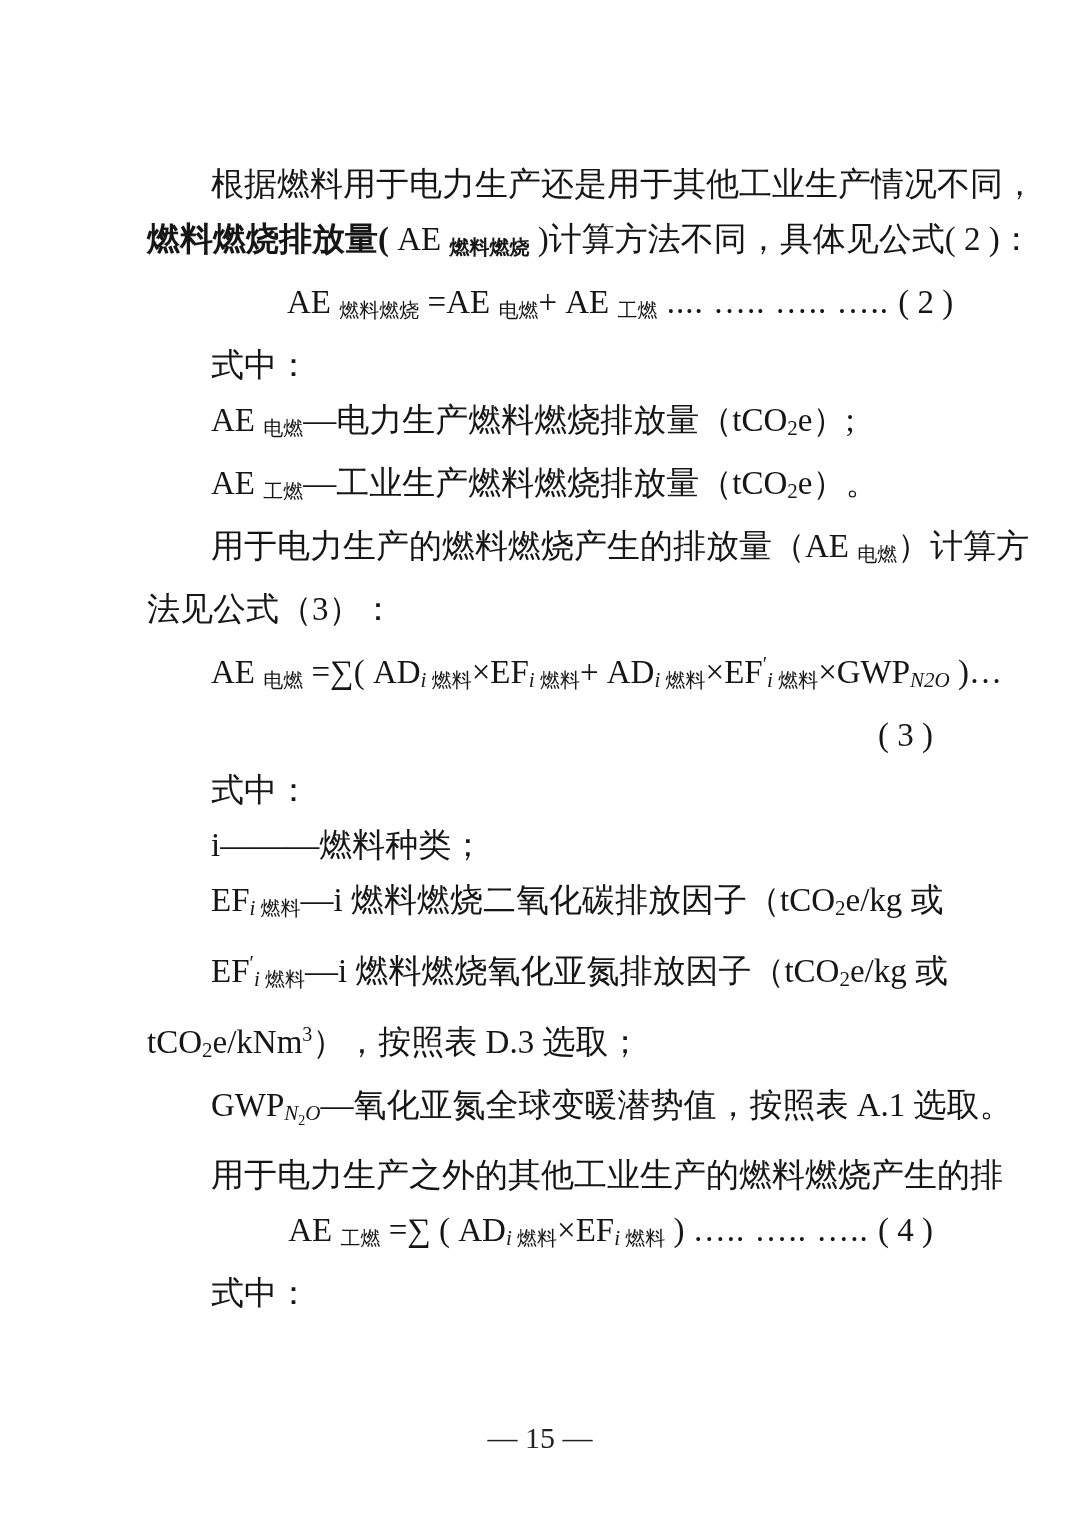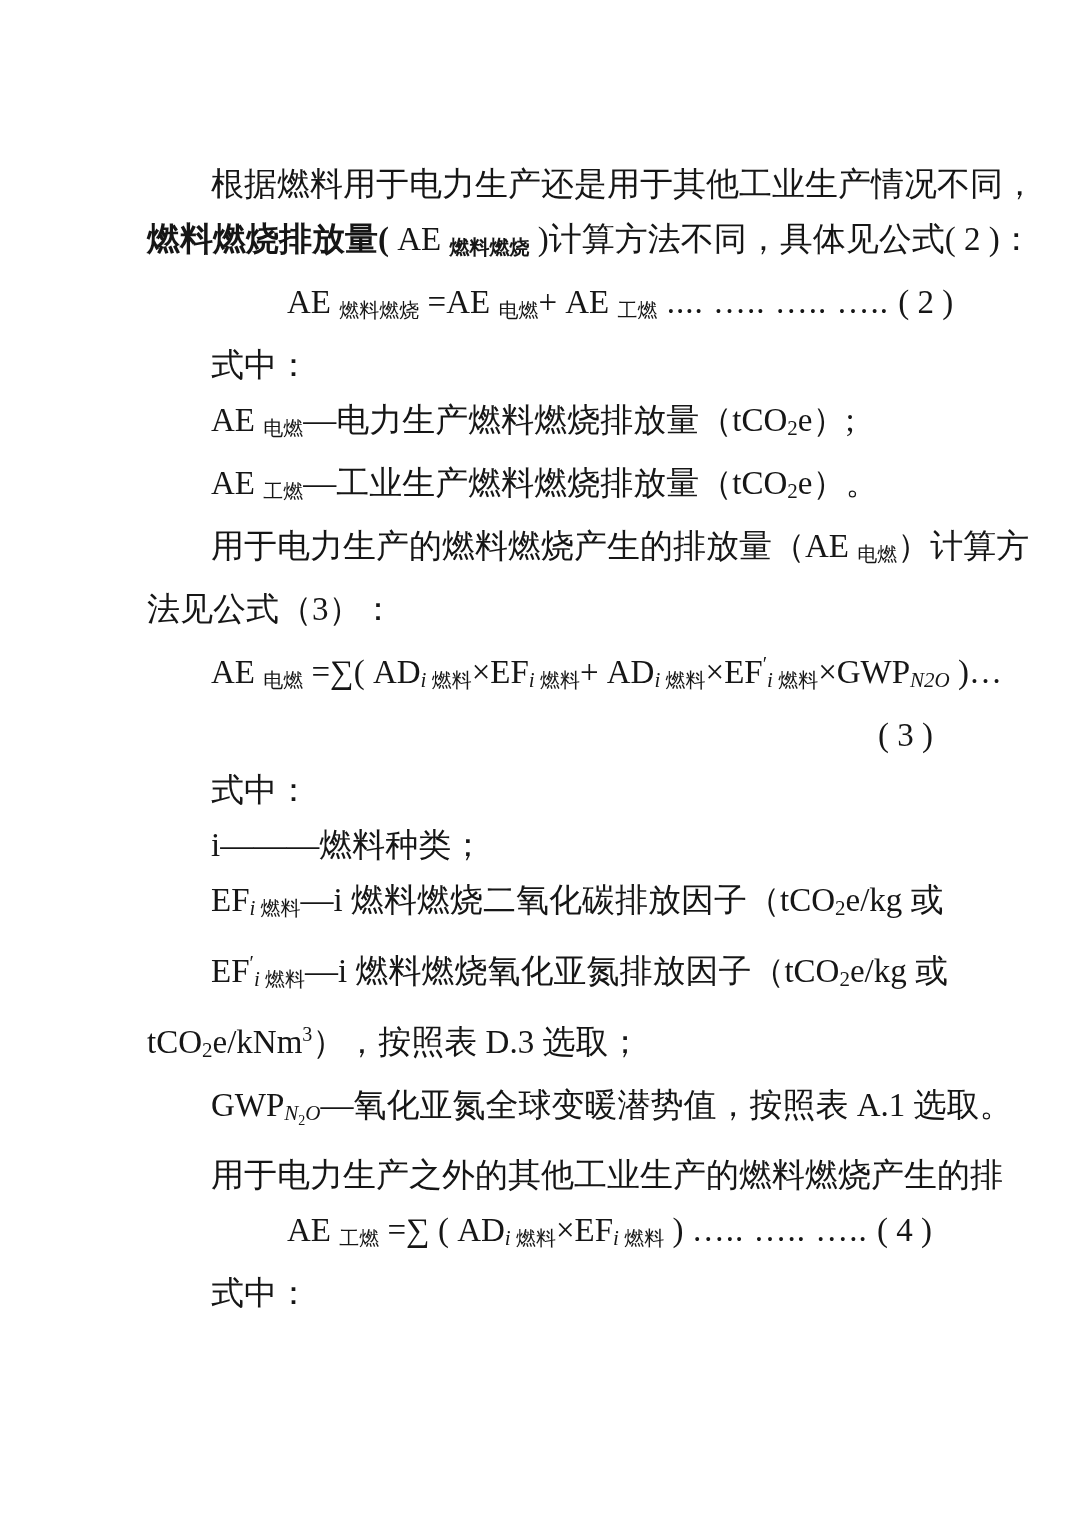--- a/index.html
+++ b/index.html
@@ -15,21 +15,21 @@
     overflow: hidden;
     margin: 0 auto;
     border-radius: 17px;
   }
   .line {
     font-size: 33px;
     line-height: 55px;
     white-space: nowrap;
   }
   .line.indent { padding-left: 64px; }
-  .line.align-center { text-align: left; padding-left: 140px; }
+  .line.align-center { text-align: right; padding-left: 140px; }
   .line.align-right { text-align: right; }
   .seg-r { }
   .seg-b { font-weight: 700; font-family: Liberation Serif, serif; }
   .seg-v { font-family: "Liberation Serif", serif; }
   .seg-vs { font-style: italic; font-size: 21px; vertical-align: -4px; }
   .seg-s  { font-size: 20px; vertical-align: -4px; }
   .seg-sb { font-size: 20px; vertical-align: -4px; font-weight: 700; font-family: "Liberation Sans", sans-serif; }
   .seg-sup { font-size: 20px; vertical-align: 12px; }
   .seg-sd { font-size: 21px; vertical-align: -4px; }
   .seg-ss { font-size: 14px; vertical-align: -9px; }
@@ -63,13 +63,16 @@
       <div class="line indent"><span class="seg-r">式中：</span></div>
       <div class="line indent"><span class="seg-v">i</span><span class="seg-r">———燃料种类；</span></div>
       <div class="line indent"><span class="seg-v">EF</span><span class="seg-vs">i </span><span class="seg-s">燃料</span><span class="seg-r">—</span><span class="seg-v">i</span><span class="seg-r"> 燃料燃烧二氧化碳排放因子（tCO</span><span class="seg-sd">2</span><span class="seg-r">e/kg 或</span></div>
       <div class="line indent"><span class="seg-v">EF</span><span class="seg-sup">′</span><span class="seg-vs">i </span><span class="seg-s">燃料</span><span class="seg-r">—</span><span class="seg-v">i</span><span class="seg-r"> 燃料燃烧氧化亚氮排放因子（tCO</span><span class="seg-sd">2</span><span class="seg-r">e/kg 或</span></div>
       <div class="line"><span class="seg-r">tCO</span><span class="seg-sd">2</span><span class="seg-r">e/kNm</span><span class="seg-sup">3</span><span class="seg-r">），按照表 D.3 选取；</span></div>
       <div class="line indent"><span class="seg-v">GWP</span><span class="seg-vs">N</span><span class="seg-ss">2</span><span class="seg-vs">O</span><span class="seg-r">—氧化亚氮全球变暖潜势值，按照表 A.1 选取。</span></div>
       <div class="line indent"><span class="seg-r">用于电力生产之外的其他工业生产的燃料燃烧产生的排</span></div>
       <div class="line align-center"><span class="seg-v">AE </span><span class="seg-s">工燃</span><span class="seg-r"> =∑ ( </span><span class="seg-v">AD</span><span class="seg-vs">i </span><span class="seg-s">燃料</span><span class="seg-r">×</span><span class="seg-v">EF</span><span class="seg-vs">i </span><span class="seg-s">燃料</span><span class="seg-r"> )  </span><span class="seg-dots">….. ….. ….. </span><span class="seg-r">( 4 )</span></div>
       <div class="line indent"><span class="seg-r">式中：</span></div>
     </div>
+  <div class="footer">
+    <span>—  15  —</span>
+  </div>
 </div>
 
 </body></html>

